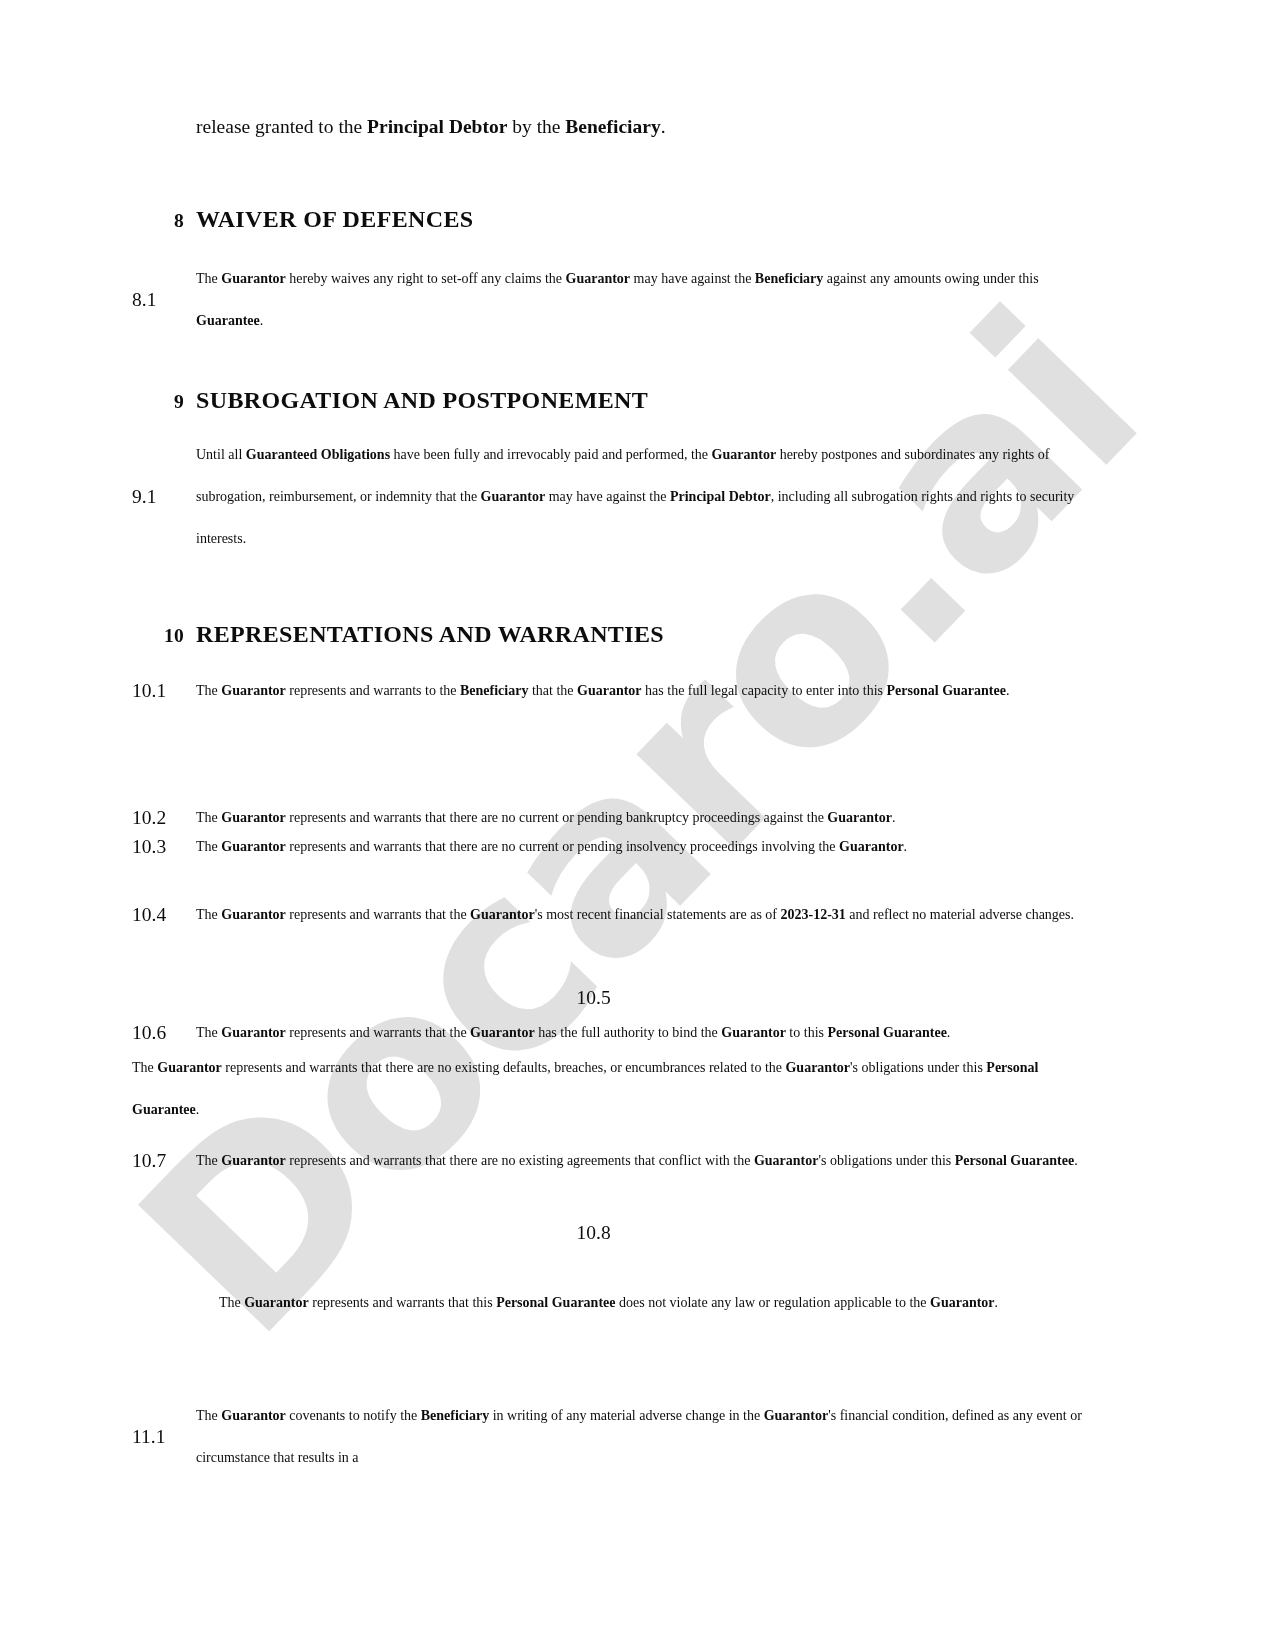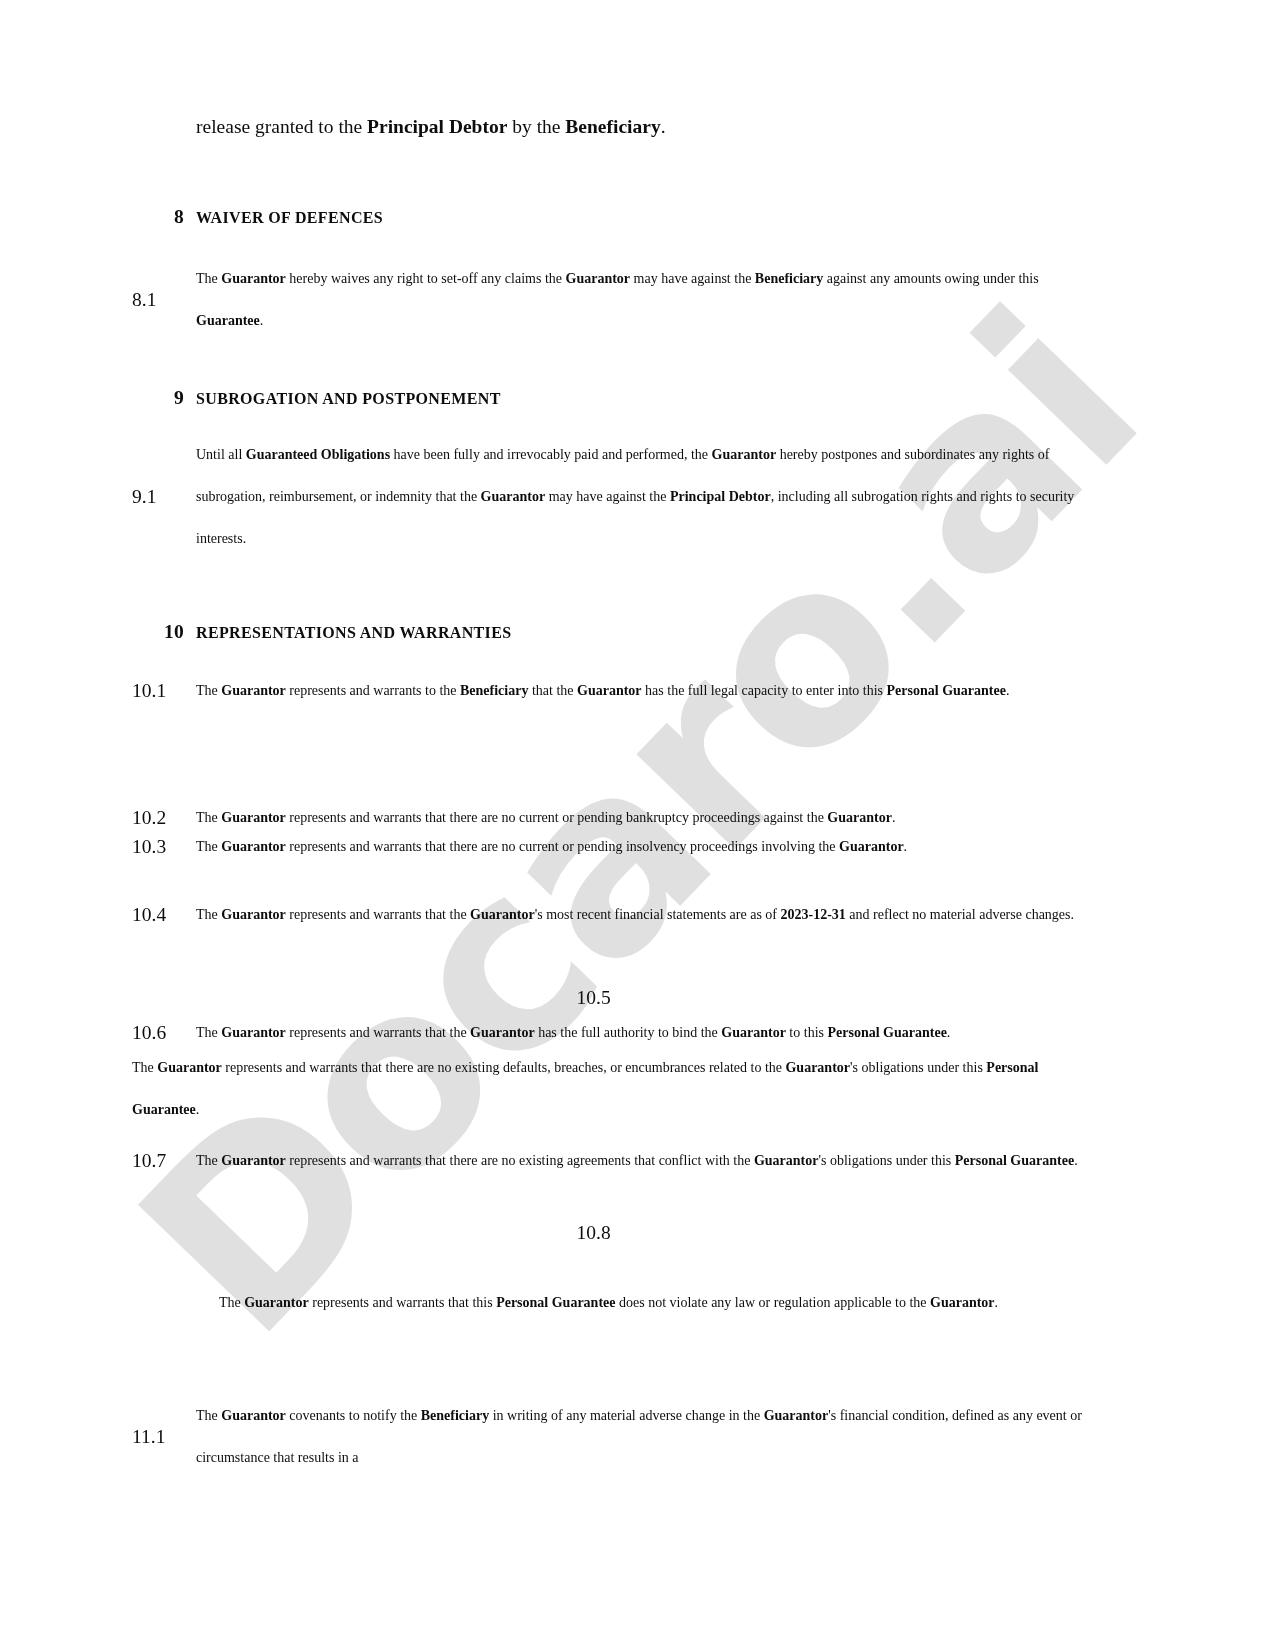--- a/index.html
+++ b/index.html
@@ -76,21 +76,21 @@
     flex: 0 0 46px;
     text-align: right;
     padding-right: 12px;
     box-sizing: border-box;
     font-weight: 700;
     font-size: 19.5px;
     letter-spacing: 0.2px;
   }
   .section-heading .sec-title {
     font-weight: 700;
-    font-size: 16px;
+    font-size: 24px;
     letter-spacing: 0.35px;
   }
 
   
   .clause {
     position: absolute;
     left: 132px;
     right: 190px;
     display: flex;
     align-items: center;

